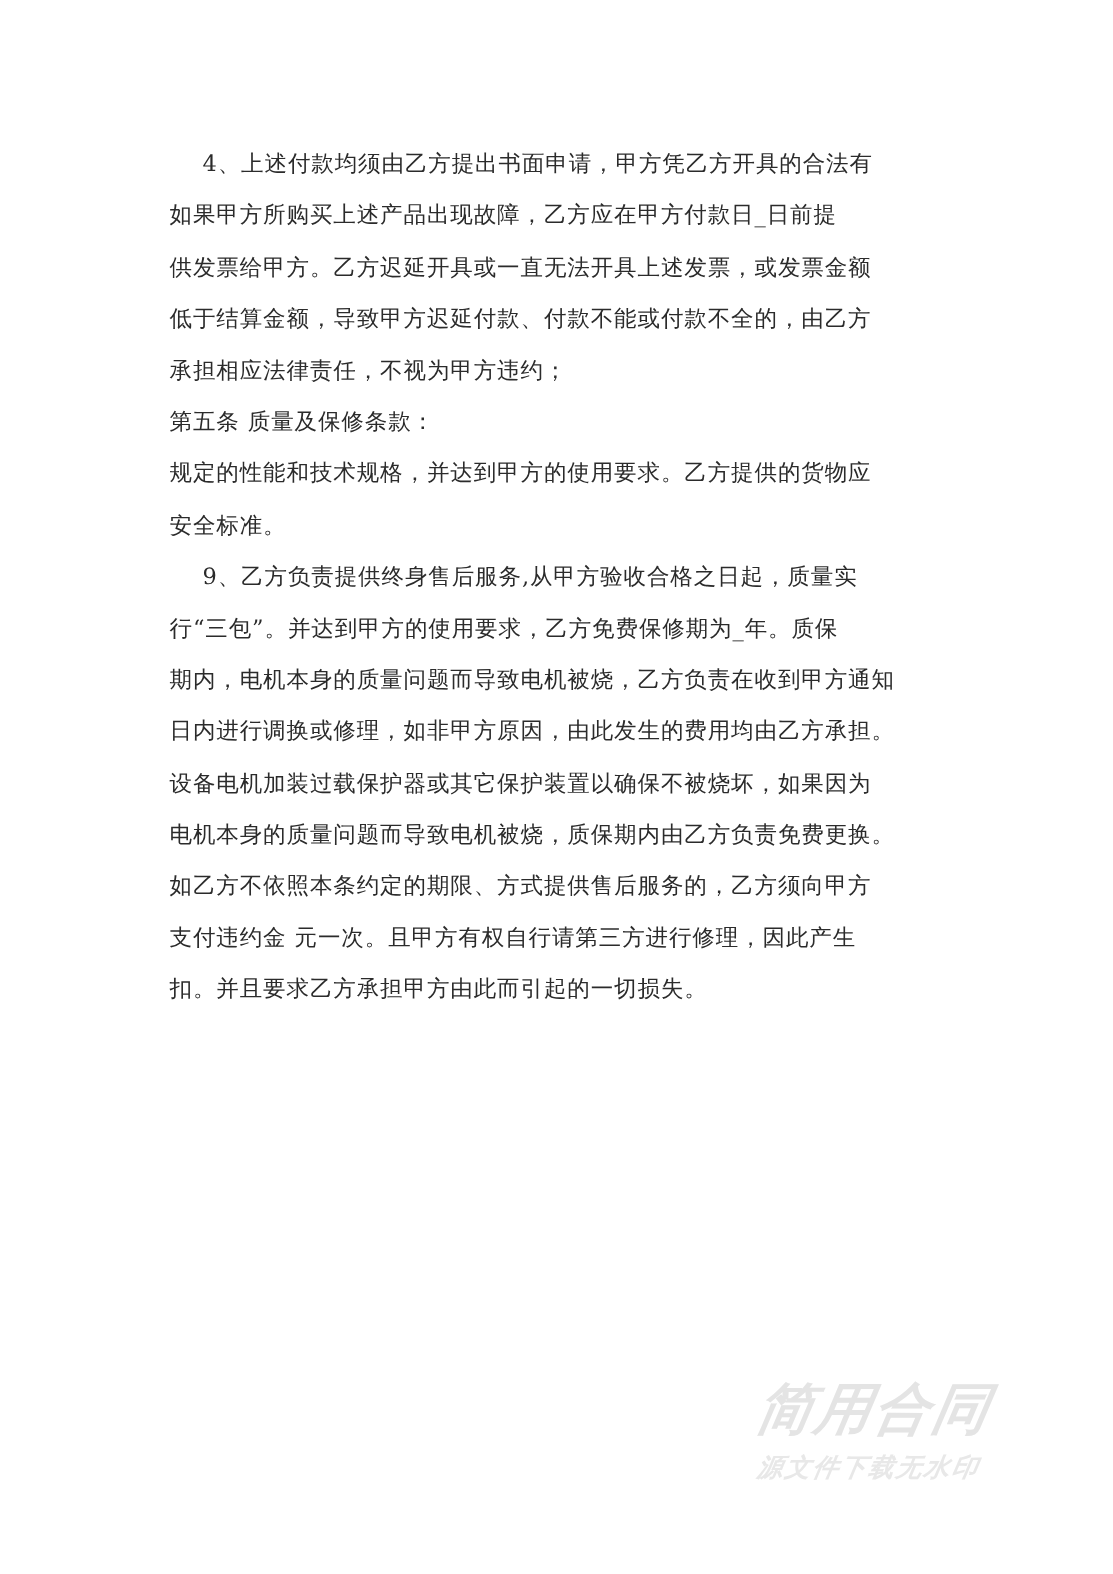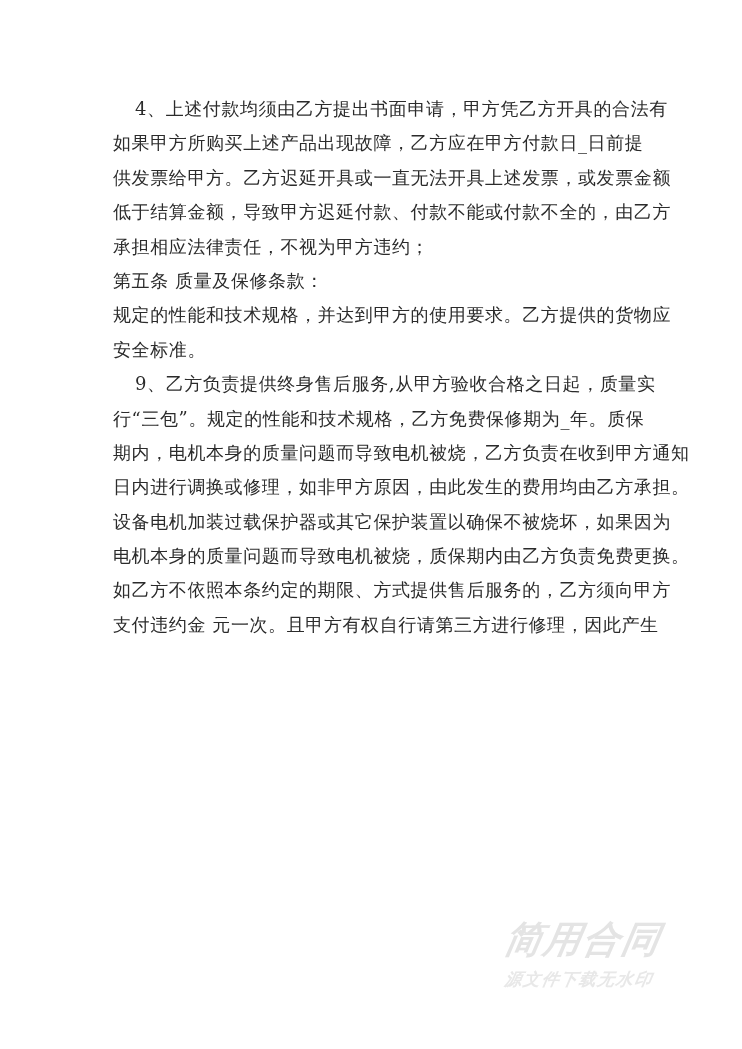--- a/index.html
+++ b/index.html
@@ -23,21 +23,21 @@
   }
   .content {
     position: absolute;
     left: 113px;
     top: 92px;
     width: 522px;
   }
   .line {
     height: 34.4px;
     line-height: 34.4px;
-    font-size: 18px;
+    font-size: 15px;
     white-space: nowrap;
     letter-spacing: 0.6px;
   }
   .indent { padding-left: 22px; }
   .watermark {
     position: absolute;
     left: 505px;
     top: 918px;
     width: 200px;
     color: #e6e6e6;
@@ -71,26 +71,27 @@
   <div class="content">
     <div class="line indent">4、上述付款均须由乙方提出书面申请，甲方凭乙方开具的合法有</div>
     <div class="line">如果甲方所购买上述产品出现故障，乙方应在甲方付款日_日前提</div>
     <div class="line">供发票给甲方。乙方迟延开具或一直无法开具上述发票，或发票金额</div>
     <div class="line">低于结算金额，导致甲方迟延付款、付款不能或付款不全的，由乙方</div>
     <div class="line">承担相应法律责任，不视为甲方违约；</div>
     <div class="line">第五条 质量及保修条款：</div>
     <div class="line">规定的性能和技术规格，并达到甲方的使用要求。乙方提供的货物应</div>
     <div class="line">安全标准。</div>
     <div class="line indent">9、乙方负责提供终身售后服务,从甲方验收合格之日起，质量实</div>
-    <div class="line">行“三包”。规定的性能和技术规格，乙方免费保修期为_年。质保</div>
+    <div class="line">行“三包”。并达到甲方的使用要求，乙方免费保修期为_年。质保</div>
     <div class="line">期内，电机本身的质量问题而导致电机被烧，乙方负责在收到甲方通知</div>
     <div class="line">日内进行调换或修理，如非甲方原因，由此发生的费用均由乙方承担。</div>
     <div class="line">设备电机加装过载保护器或其它保护装置以确保不被烧坏，如果因为</div>
     <div class="line">电机本身的质量问题而导致电机被烧，质保期内由乙方负责免费更换。</div>
     <div class="line">如乙方不依照本条约定的期限、方式提供售后服务的，乙方须向甲方</div>
     <div class="line">支付违约金 元一次。且甲方有权自行请第三方进行修理，因此产生</div>
+    <div class="line">扣。并且要求乙方承担甲方由此而引起的一切损失。</div>
   </div>
 
   <div class="watermark">
     <div class="wm-title">简用合同</div>
     <div class="wm-sub">源文件下载无水印</div>
   </div>
 </div>
 
 </body></html>

